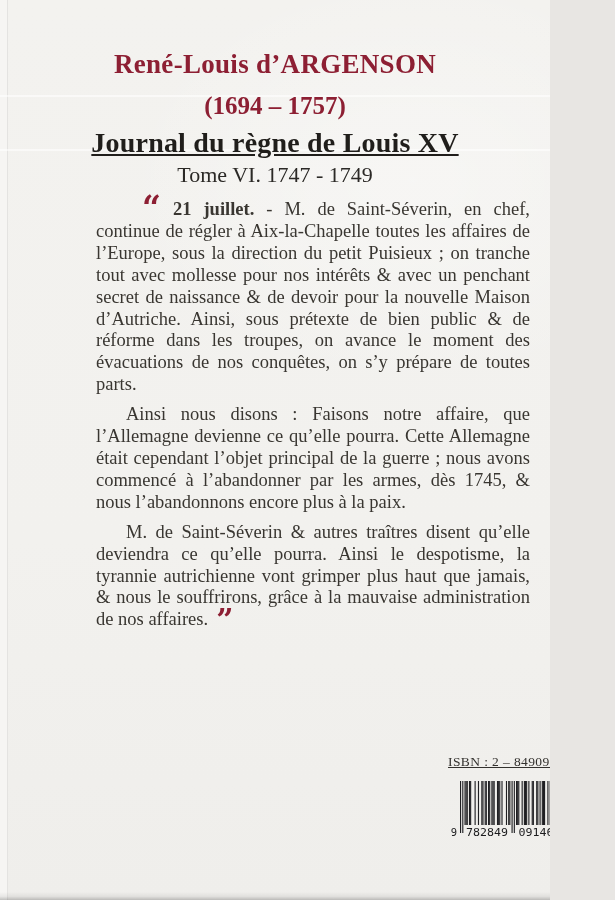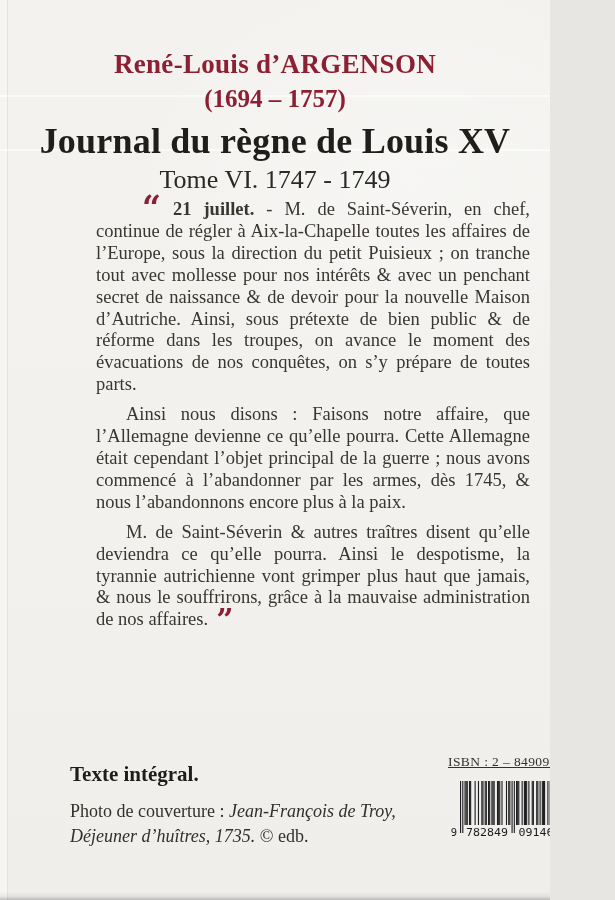--- a/index.html
+++ b/index.html
@@ -23,23 +23,23 @@
   .crease.c1 { top: 95px; }
   .crease.c2 { top: 149px; }
   .edge-bottom {
     position: absolute; left: 0; right: 0; bottom: 0; height: 8px;
     background: linear-gradient(to bottom, rgba(0,0,0,0) 0%, rgba(0,0,0,0.06) 55%, rgba(0,0,0,0.22) 100%);
   }
 
   
   .header { position: absolute; top: 49px; left: 0; right: 0; text-align: center; }
   .author { font-size: 27px; font-weight: bold; letter-spacing: 0.3px; }
-  .dates  { font-size: 25px; font-weight: bold; margin-top: 5px; }
-  .jtitle { font-size: 36px; font-weight: bold; color: #201e1b; margin-top: 7px; letter-spacing: 0.2px; }
-  .tome   { font-size: 26px; color: #2b2926; margin-top: 3px; }
+  .dates  { font-size: 25px; font-weight: bold; margin-top: 12px; }
+  .jtitle { font-size: 28px; font-weight: bold; color: #201e1b; margin-top: 7px; letter-spacing: 0.2px; text-decoration: underline; }
+  .tome   { font-size: 22px; color: #2b2926; margin-top: 3px; }
 
   
   .excerpt {
     position: absolute; left: 88px; top: 191px; width: 450px;
     font-size: 18.5px; line-height: 21.9px;
     text-align: justify; color: #393631;
   }
   .excerpt p { margin: 8px; }
   .excerpt p.p-first { text-indent: 46px; }
   .excerpt p.p-indent { text-indent: 30px; }
@@ -84,24 +84,20 @@
     <div class="jtitle">Journal du règne de Louis XV</div>
     <div class="tome">Tome VI. 1747 - 1749</div>
   </div>
 
   <div class="excerpt">
     <p class="p-first"><span class="open-quote accent" style="color: rgb(141, 31, 51);">“</span><span class="lead">21 juillet.</span><span> - M. de Saint-Séverin, en chef, continue de régler à Aix-la-Chapelle toutes les affaires de l’Europe, sous la direction du petit Puisieux ; on tranche tout avec mollesse pour nos intérêts &amp; avec un penchant secret de naissance &amp; de devoir pour la nouvelle Maison d’Autriche. Ainsi, sous prétexte de bien public &amp; de réforme dans les troupes, on avance le moment des évacuations de nos conquêtes, on s’y prépare de toutes parts.</span></p>
     <p class="p-indent">Ainsi nous disons : Faisons notre affaire, que l’Allemagne devienne ce qu’elle pourra. Cette Allemagne était cependant l’objet principal de la guerre ; nous avons commencé à l’abandonner par les armes, dès 1745, &amp; nous l’abandonnons encore plus à la paix.</p>
     <p class="p-indent"><span>M. de Saint-Séverin &amp; autres traîtres disent qu’elle deviendra ce qu’elle pourra. Ainsi le despotisme, la tyrannie autrichienne vont grimper plus haut que jamais, &amp; nous le souffrirons, grâce à la mauvaise administration de nos affaires.</span><span class="close-quote accent" style="color: rgb(141, 31, 51);">”</span></p>
   </div>
 
-  <div class="footer-left">
-    <div class="texte-integral">Texte intégral.</div>
-    <div class="credit"><span>Photo de couverture : </span><span class="italic">Jean-François de Troy, Déjeuner d’huîtres, 1735.</span><span> © edb.</span></div>
-  </div>
 
   <div class="isbn-block">
     <div class="isbn-label">ISBN : 2 – 84909 – 146 – 4</div>
     <div class="barcode" id="barcode"><svg width="122" height="58" viewBox="0 0 122 58" xmlns="http://www.w3.org/2000/svg">
           <rect x="10.00" y="0" width="1.12" height="52" fill="#1f1f22"></rect>
           <rect x="12.24" y="0" width="1.12" height="52" fill="#1f1f22"></rect>
           <rect x="14.48" y="0" width="1.12" height="44" fill="#1f1f22"></rect>
           <rect x="15.60" y="0" width="1.12" height="44" fill="#1f1f22"></rect>
           <rect x="16.72" y="0" width="1.12" height="44" fill="#1f1f22"></rect>
           <rect x="18.96" y="0" width="1.12" height="44" fill="#1f1f22"></rect>

